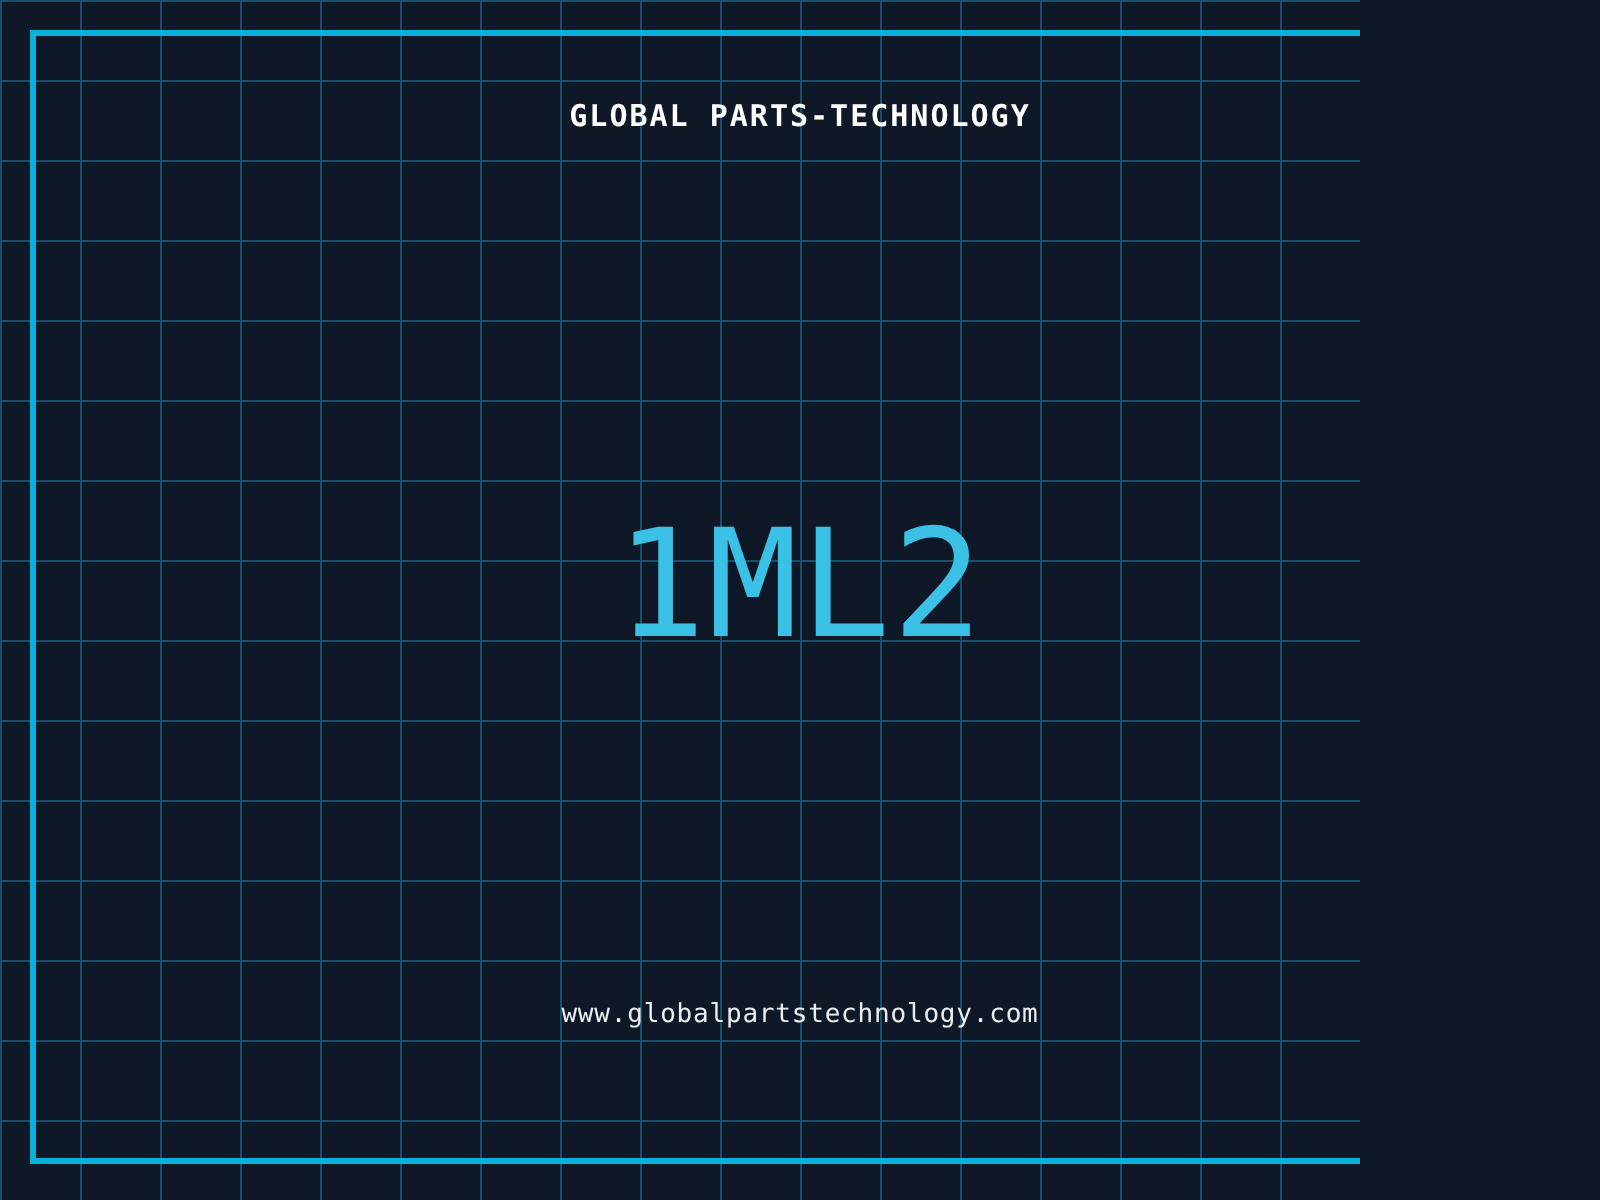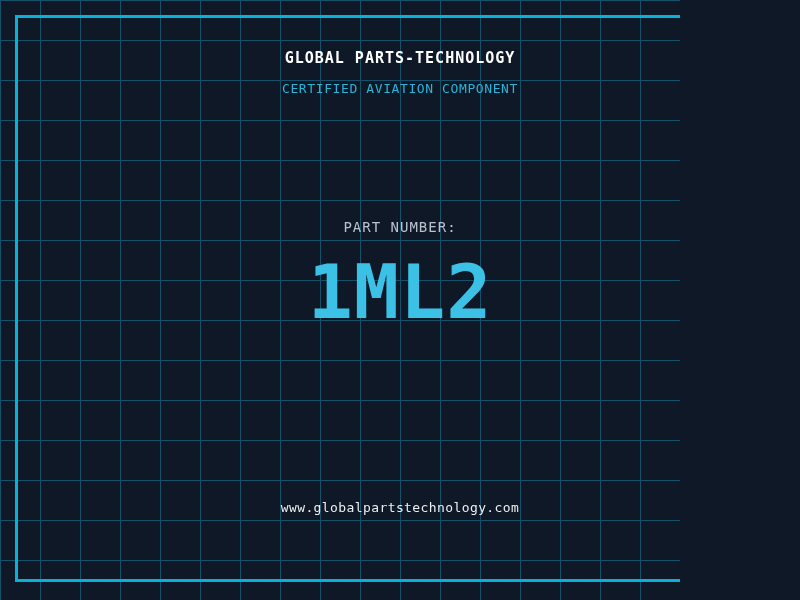--- a/index.html
+++ b/index.html
@@ -53,39 +53,37 @@
   .pn-label {
     top: 219px;
     font-size: 14px;
     letter-spacing: 1px;
     color: #b9c2ce;
   }
   .pn-value {
     top: 252px;
     font-size: 75px;
     line-height: 80px;
-    font-weight: bold;
+    font-weight: normal;
     letter-spacing: 1px;
     color: #3cc1e6;
   }
   .website {
     top: 500px;
     font-size: 13px;
     letter-spacing: 0.4px;
     color: #eceef2;
   }
 </style>
 </head>
 <body>
 
 <div class="screen">
   <div class="frame"></div>
 
   <div class="txt company">GLOBAL PARTS-TECHNOLOGY</div>
 
-  <div class="txt subtitle">CERTIFIED AVIATION COMPONENT</div>
 
-  <div class="txt pn-label">PART NUMBER:</div>
 
   <div class="txt pn-value">1ML2</div>
 
   <div class="txt website">www.globalpartstechnology.com</div>
 </div>
 
 </body></html>

